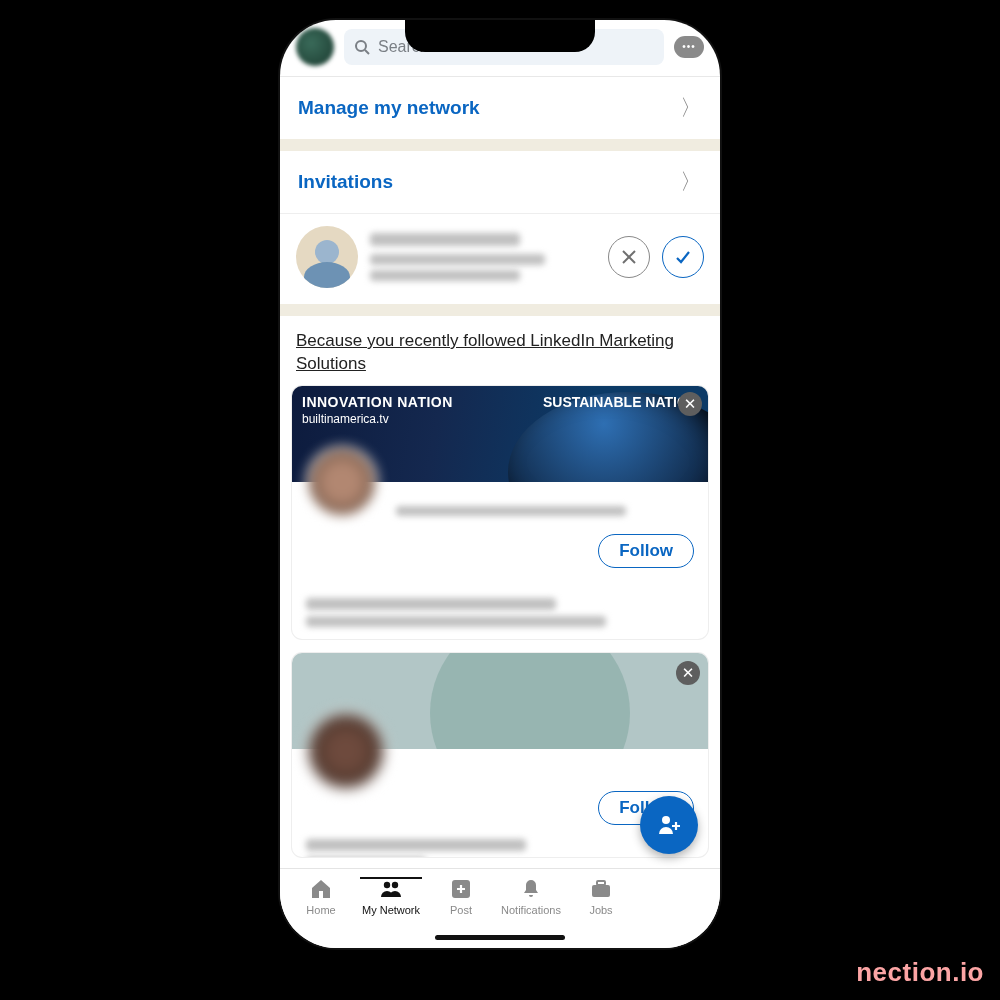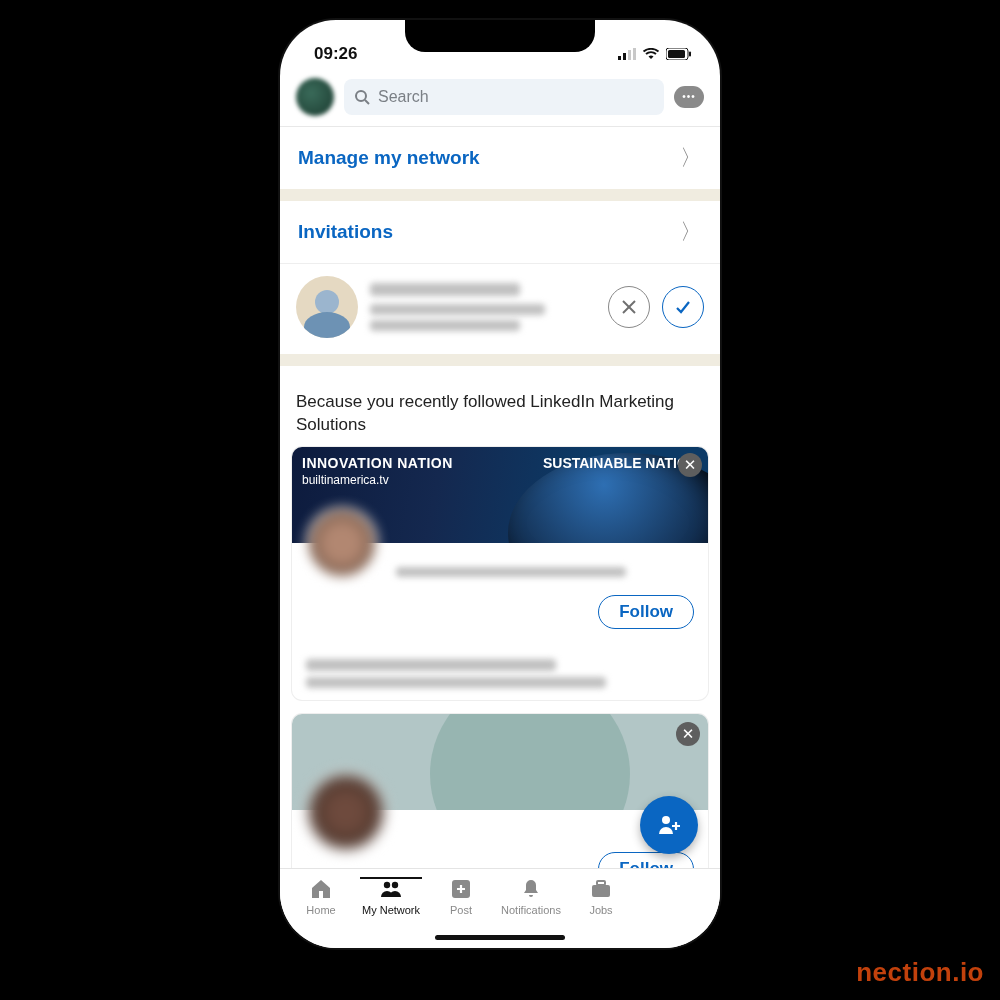--- a/index.html
+++ b/index.html
@@ -66,21 +66,21 @@
   .invite-avatar .head { width: 24px; height: 24px; border-radius: 50%; background: #9bb5ce; position: absolute; left: 19px; top: 14px; }
   .invite-avatar .body { width: 46px; height: 30px; border-radius: 50% 50% 0 0; background: #6d92b4; position: absolute; left: 8px; top: 36px; }
   .invite-text { flex:1; }
   .blur-line { background:#c0c0c0; border-radius:4px; height:11px; filter: blur(3px); }
   .circle-btn {
     width: 42px; height: 42px; border: 1.5px solid #888; border-radius: 50%;
     display:flex; align-items:center; justify-content:center; color:#6f6f6f; font-size:22px;
   }
   .circle-btn.accept { border-color:#0a66c2; color:#0a66c2; }
 
-  .reason { padding: 25px 16px 10px 16px; font-size: 17px; font-weight: 500; color:#222; line-height:1.35; }
+  .reason { padding: 14px 16px 10px 16px; font-size: 17px; font-weight: 500; color:#222; line-height:1.35;text-decoration:underline; }
 
   .sugg-card { position:relative; margin: 0 12px 14px 12px; background:#fff; border-radius:10px; overflow:hidden; box-shadow: 0 0 0 1px #eee; }
   .banner1 {
     height: 96px;
     background: linear-gradient(100deg, #0d1b3d 0%, #14284f 35%, #0c3a66 70%);
     position:relative; color:#fff; overflow:hidden;
   }
   .banner1 .earth { position:absolute; right:-40px; bottom:-70px; width:240px; height:160px; border-radius:50%; background: radial-gradient(circle at 40% 20%, #2e6fb3 0%, #0a1b33 70%); box-shadow: inset -20px -10px 30px #000; }
   .b1-t1 { position:absolute; left:10px; top:8px; font-size:14px; font-weight:800; letter-spacing:0.5px; }
   .b1-t2 { position:absolute; left:10px; top:26px; font-size:12px; }
@@ -124,49 +124,28 @@
     background:#fff; border-top:1px solid #e4e4e4;
     display:flex; justify-content:flex-start; align-items:flex-start;
     padding: 8px 6px 0 6px;
   }
   .tab { display:flex; flex-direction:column; align-items:center; gap:3px; color:#8a8a8a; font-size:11px; width:70px;}
   .tab.active { color:#111; }
   .tab.active .tab-ind { position:absolute; top:0; width:62px; height:2px; background:#111;}
   .tab svg { width:24px; height:24px; }
   .home-ind { width:130px; height:5px; background:#111; border-radius:3px; position:absolute; left:50%; bottom:8px; transform:translateX(-50%);}
 
-  .watermark { position:absolute; right:16px; bottom:12px; color:#c2410c; font-size:26px; font-weight:700; letter-spacing:0.5px;}
+  .watermark { position:absolute; right:16px; bottom:12px; color:#fca5a5; font-size:26px; font-weight:700; letter-spacing:0.5px;}
 </style>
 </head>
 <body>
 
 <div class="phone">
   <div class="notch"></div>
 
-  <div class="status-bar">
-    <span>09:26</span>
-    <div class="status-icons">
-      <svg width="18" height="12" viewBox="0 0 18 12">
-          <rect x="0" y="8" width="3" height="4" fill="#111"></rect>
-          <rect x="5" y="5" width="3" height="7" fill="#111"></rect>
-          <rect x="10" y="2" width="3" height="10" fill="#c8c8c8"></rect>
-          <rect x="15" y="0" width="3" height="12" fill="#c8c8c8"></rect>
-        </svg>
-      <svg width="18" height="12" viewBox="0 0 18 12">
-          <path d="M9 11 L6.5 8.5 A4 4 0 0 1 11.5 8.5 Z" fill="#111"></path>
-          <path d="M4 6 A8 8 0 0 1 14 6" fill="none" stroke="#111" stroke-width="2"></path>
-          <path d="M1.5 3.5 A12 12 0 0 1 16.5 3.5" fill="none" stroke="#111" stroke-width="2"></path>
-        </svg>
-      <svg width="26" height="12" viewBox="0 0 26 12">
-          <rect x="0" y="0" width="22" height="12" rx="3" fill="none" stroke="#111" stroke-width="1"></rect>
-          <rect x="2" y="2" width="17" height="8" rx="1.5" fill="#111"></rect>
-          <rect x="23" y="3.5" width="2" height="5" rx="1" fill="#111"></rect>
-        </svg>
-    </div>
-  </div>
 
   <div class="header-row">
     <div class="avatar-small"></div>
     <div class="search-box">
       <svg width="16" height="16" viewBox="0 0 16 16">
           <circle cx="7" cy="7" r="5" fill="none" stroke="#7a7f85" stroke-width="2"></circle>
           <line x1="11" y1="11" x2="15" y2="15" stroke="#7a7f85" stroke-width="2"></line>
         </svg>
       <span>Search</span>
     </div>

